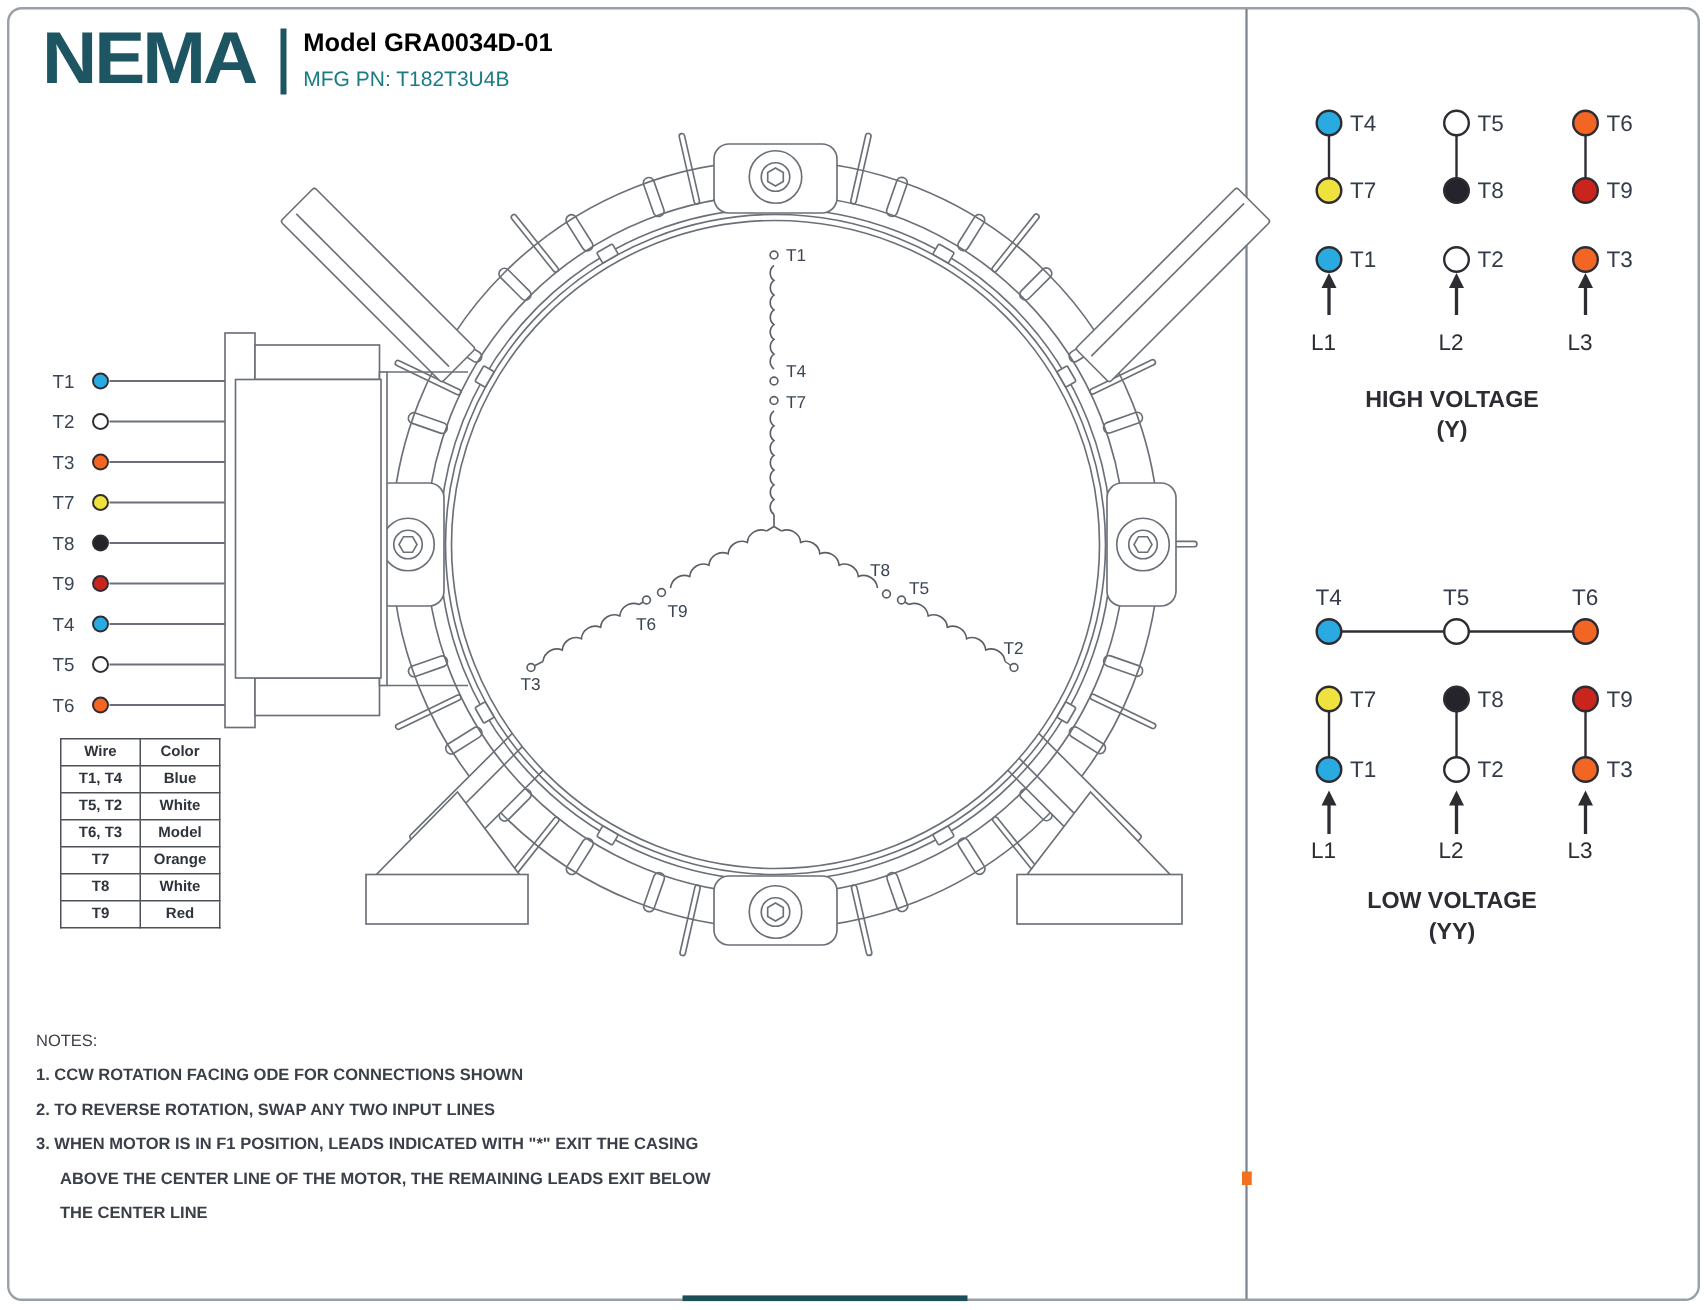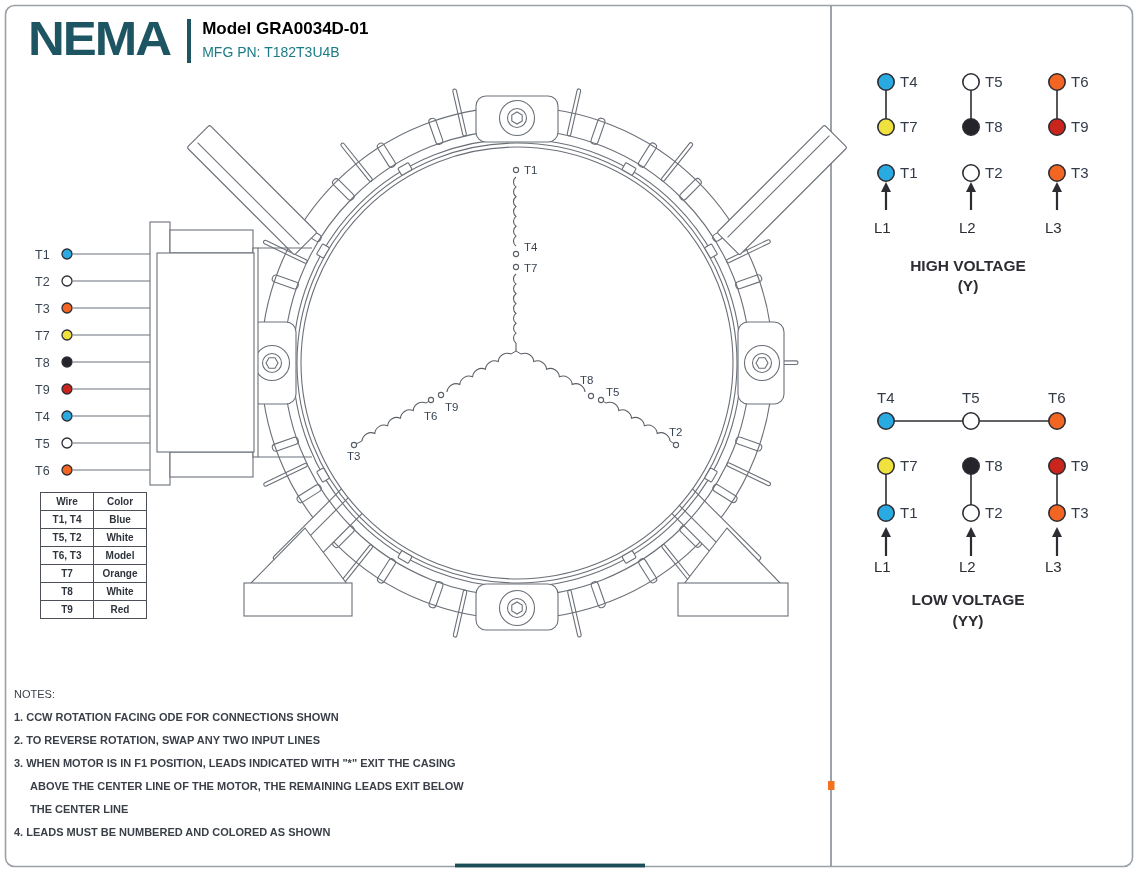--- a/index.html
+++ b/index.html
@@ -10,21 +10,21 @@
   .nema{font-size:51px;font-weight:900;color:#1d5562;letter-spacing:-2px;line-height:46px;
         transform:scaleY(0.96);}
   .logo-bar{width:4px;height:44px;background:#1d5562;margin:3px 11px 0 17px;}
   .hmeta{padding-top:3px;}
   .model{font-size:17px;font-weight:700;color:#000000;line-height:19px;}
   .mfg{font-size:14px;font-weight:400;color:#1b7b85;margin-top:6px;}
   table.wire{position:absolute;left:40px;top:492px;border-collapse:collapse;z-index:3;
         background:#fff;}
   table.wire td,table.wire th{border:1px solid #4c5157;width:52px;height:17px;padding:0;
         font-size:10px;font-weight:700;color:#2f343c;text-align:center;vertical-align:middle;}
-  #notes{position:absolute;left:14px;top:683px;width:500px;z-index:3;
+  #notes{position:absolute;left:24px;top:683px;width:500px;z-index:3;
         font-size:11px;color:#3a3f48;line-height:23px;}
   .note-item{white-space:pre-line;padding-left:16px;text-indent:-16px;font-weight:bold;}
   text{font-family:"Liberation Sans",sans-serif;}
   .tlabel{font-size:15px;fill:#333b49;}
   .llabel{font-size:15px;fill:#2e2c33;}
   .vtitle{font-size:15.5px;font-weight:700;fill:#2e2c33;}
   .wlabel{font-size:11.5px;fill:#3a4553;}
   .leadlabel{font-size:12.5px;fill:#3a4553;}
 </style>
 </head>
@@ -352,16 +352,15 @@
       </tbody>
   </table>
 
   <div id="notes">
     <div class="note-title">NOTES:</div>
   <div class="note-item">1. CCW ROTATION FACING ODE FOR CONNECTIONS SHOWN</div>
       <div class="note-item">2. TO REVERSE ROTATION, SWAP ANY TWO INPUT LINES</div>
       <div class="note-item">3. WHEN MOTOR IS IN F1 POSITION, LEADS INDICATED WITH "*" EXIT THE CASING
 ABOVE THE CENTER LINE OF THE MOTOR, THE REMAINING LEADS EXIT BELOW
 THE CENTER LINE</div>
-      <div class="note-item">4. LEADS MUST BE NUMBERED AND COLORED AS SHOWN</div>
     </div>
 
 </div>
 
 </body></html>

